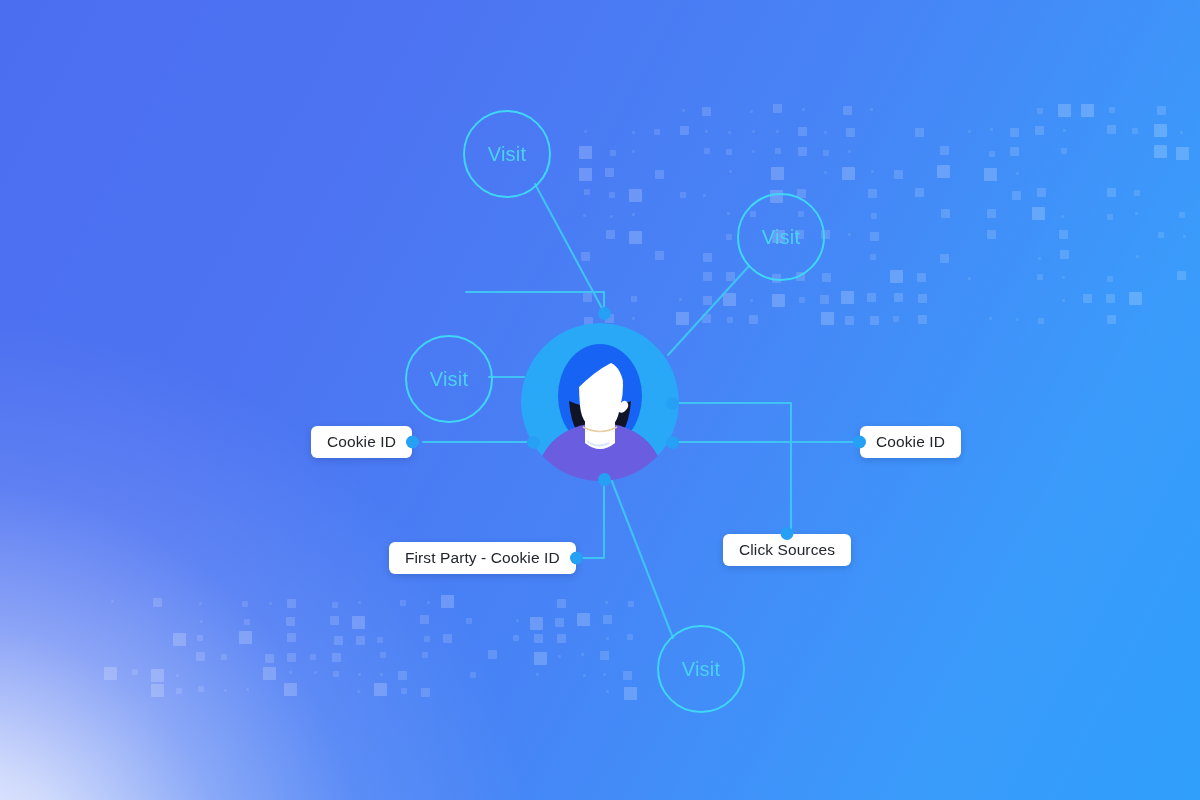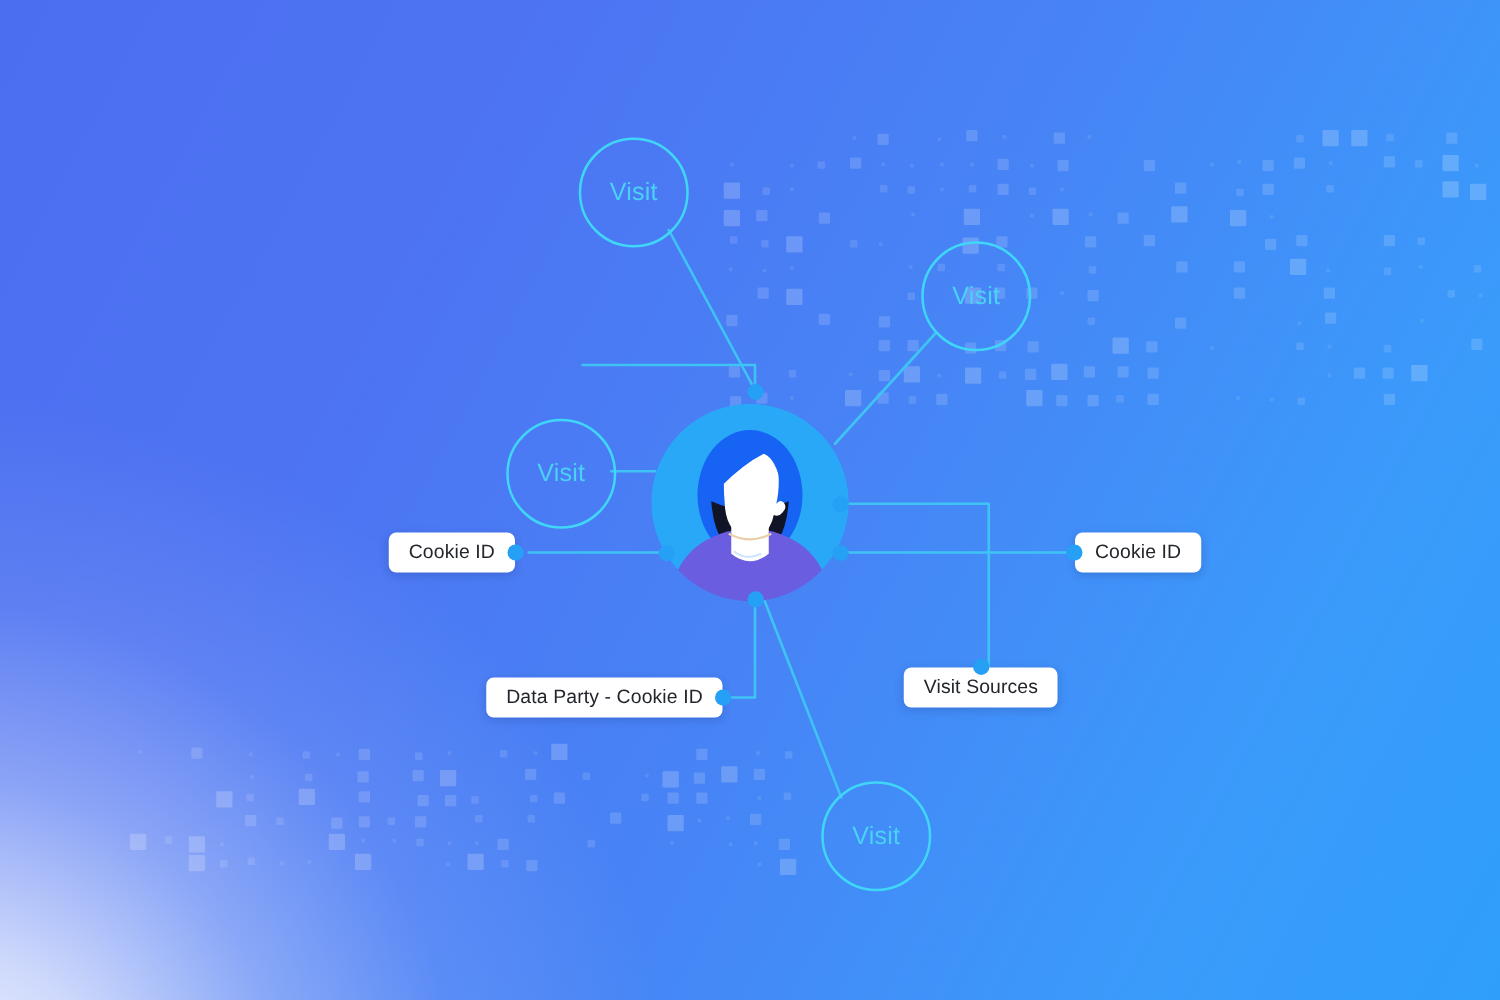--- a/index.html
+++ b/index.html
@@ -378,27 +378,27 @@
     <span>Visit</span>
   </div>
 
 
   <div class="pill" style="left:311px;top:426px;">
     <span>Cookie ID</span>
     <i class="dot" style="left:100%;top:50%;transform:translate(-6px,-50%);"></i>
   </div>
 
   <div class="pill" style="left:389px;top:542px;">
-    <span>Data Party - Cookie ID</span>
+    <span>First Party - Cookie ID</span>
     <i class="dot" style="left:100%;top:50%;transform:translate(-6px,-50%);"></i>
   </div>
 
   <div class="pill" style="left:860px;top:426px;">
     <span>Cookie ID</span>
     <i class="dot" style="left:0;top:50%;transform:translate(-7px,-50%);"></i>
   </div>
 
   <div class="pill" style="left:723px;top:534px;">
-    <span>Visit Sources</span>
+    <span>Click Sources</span>
     <i class="dot" style="left:50%;top:0;transform:translate(-50%,-7px);"></i>
   </div>
 
 </div>
 
 </body></html>

